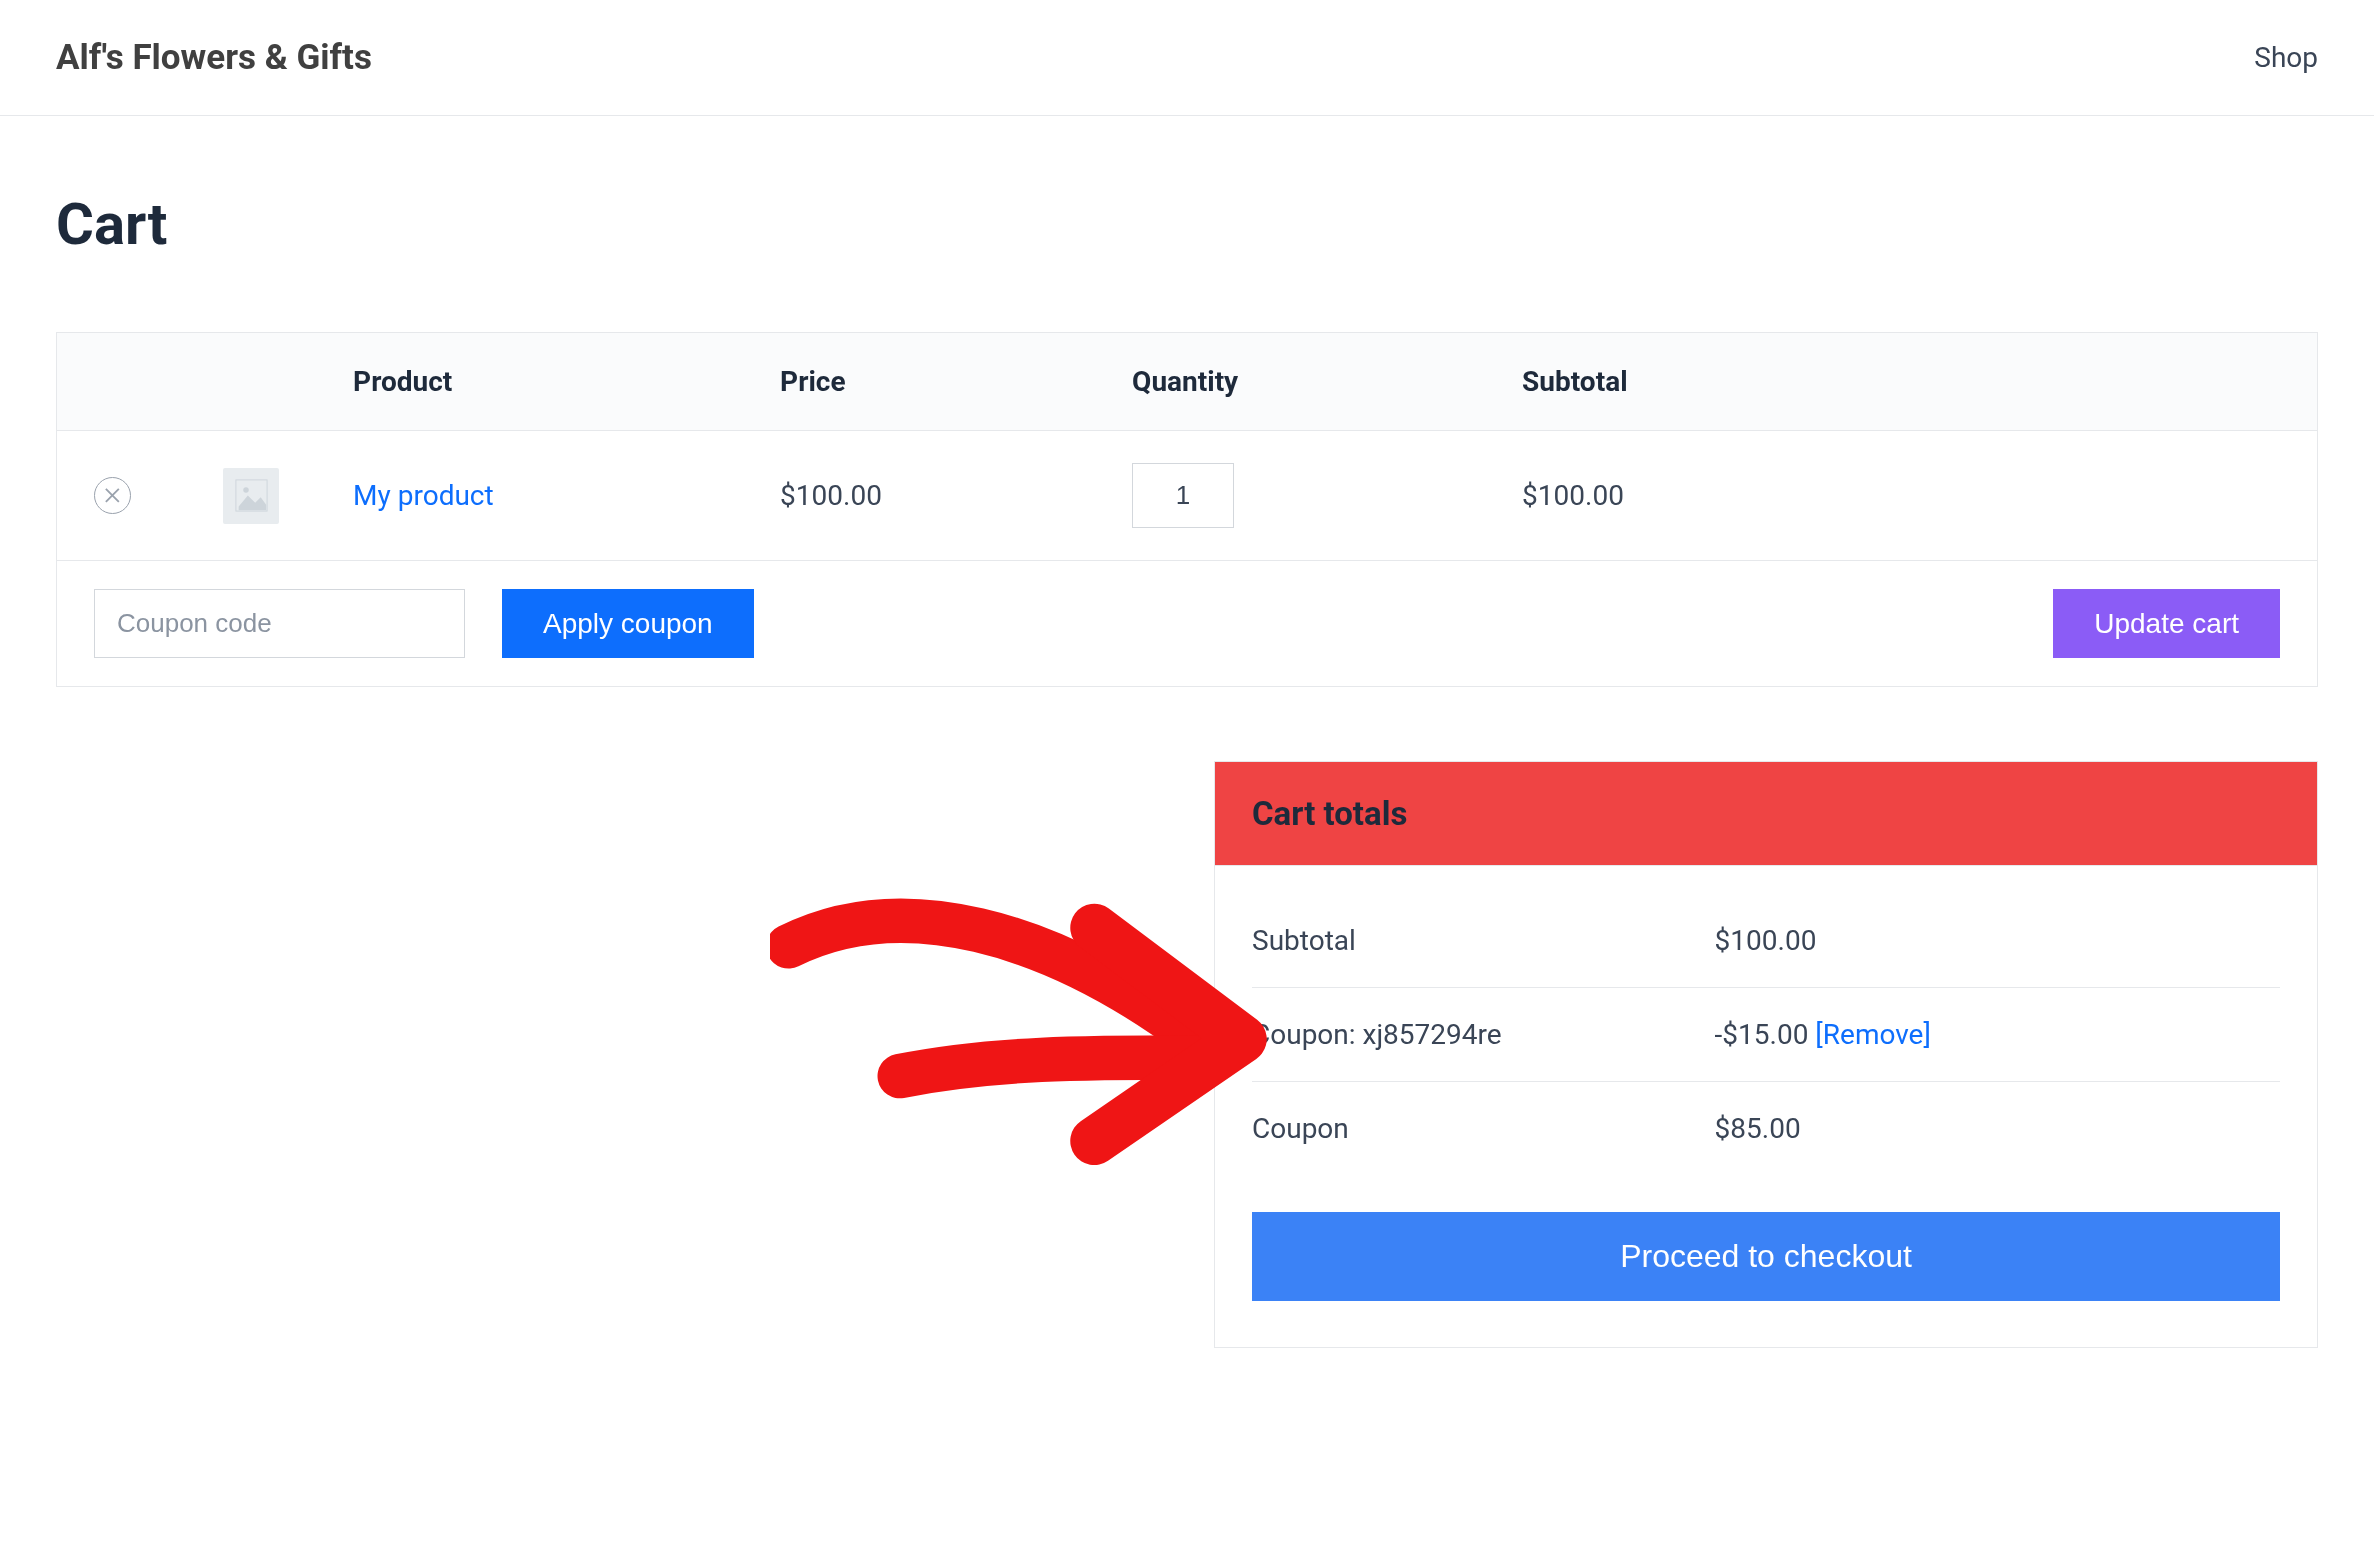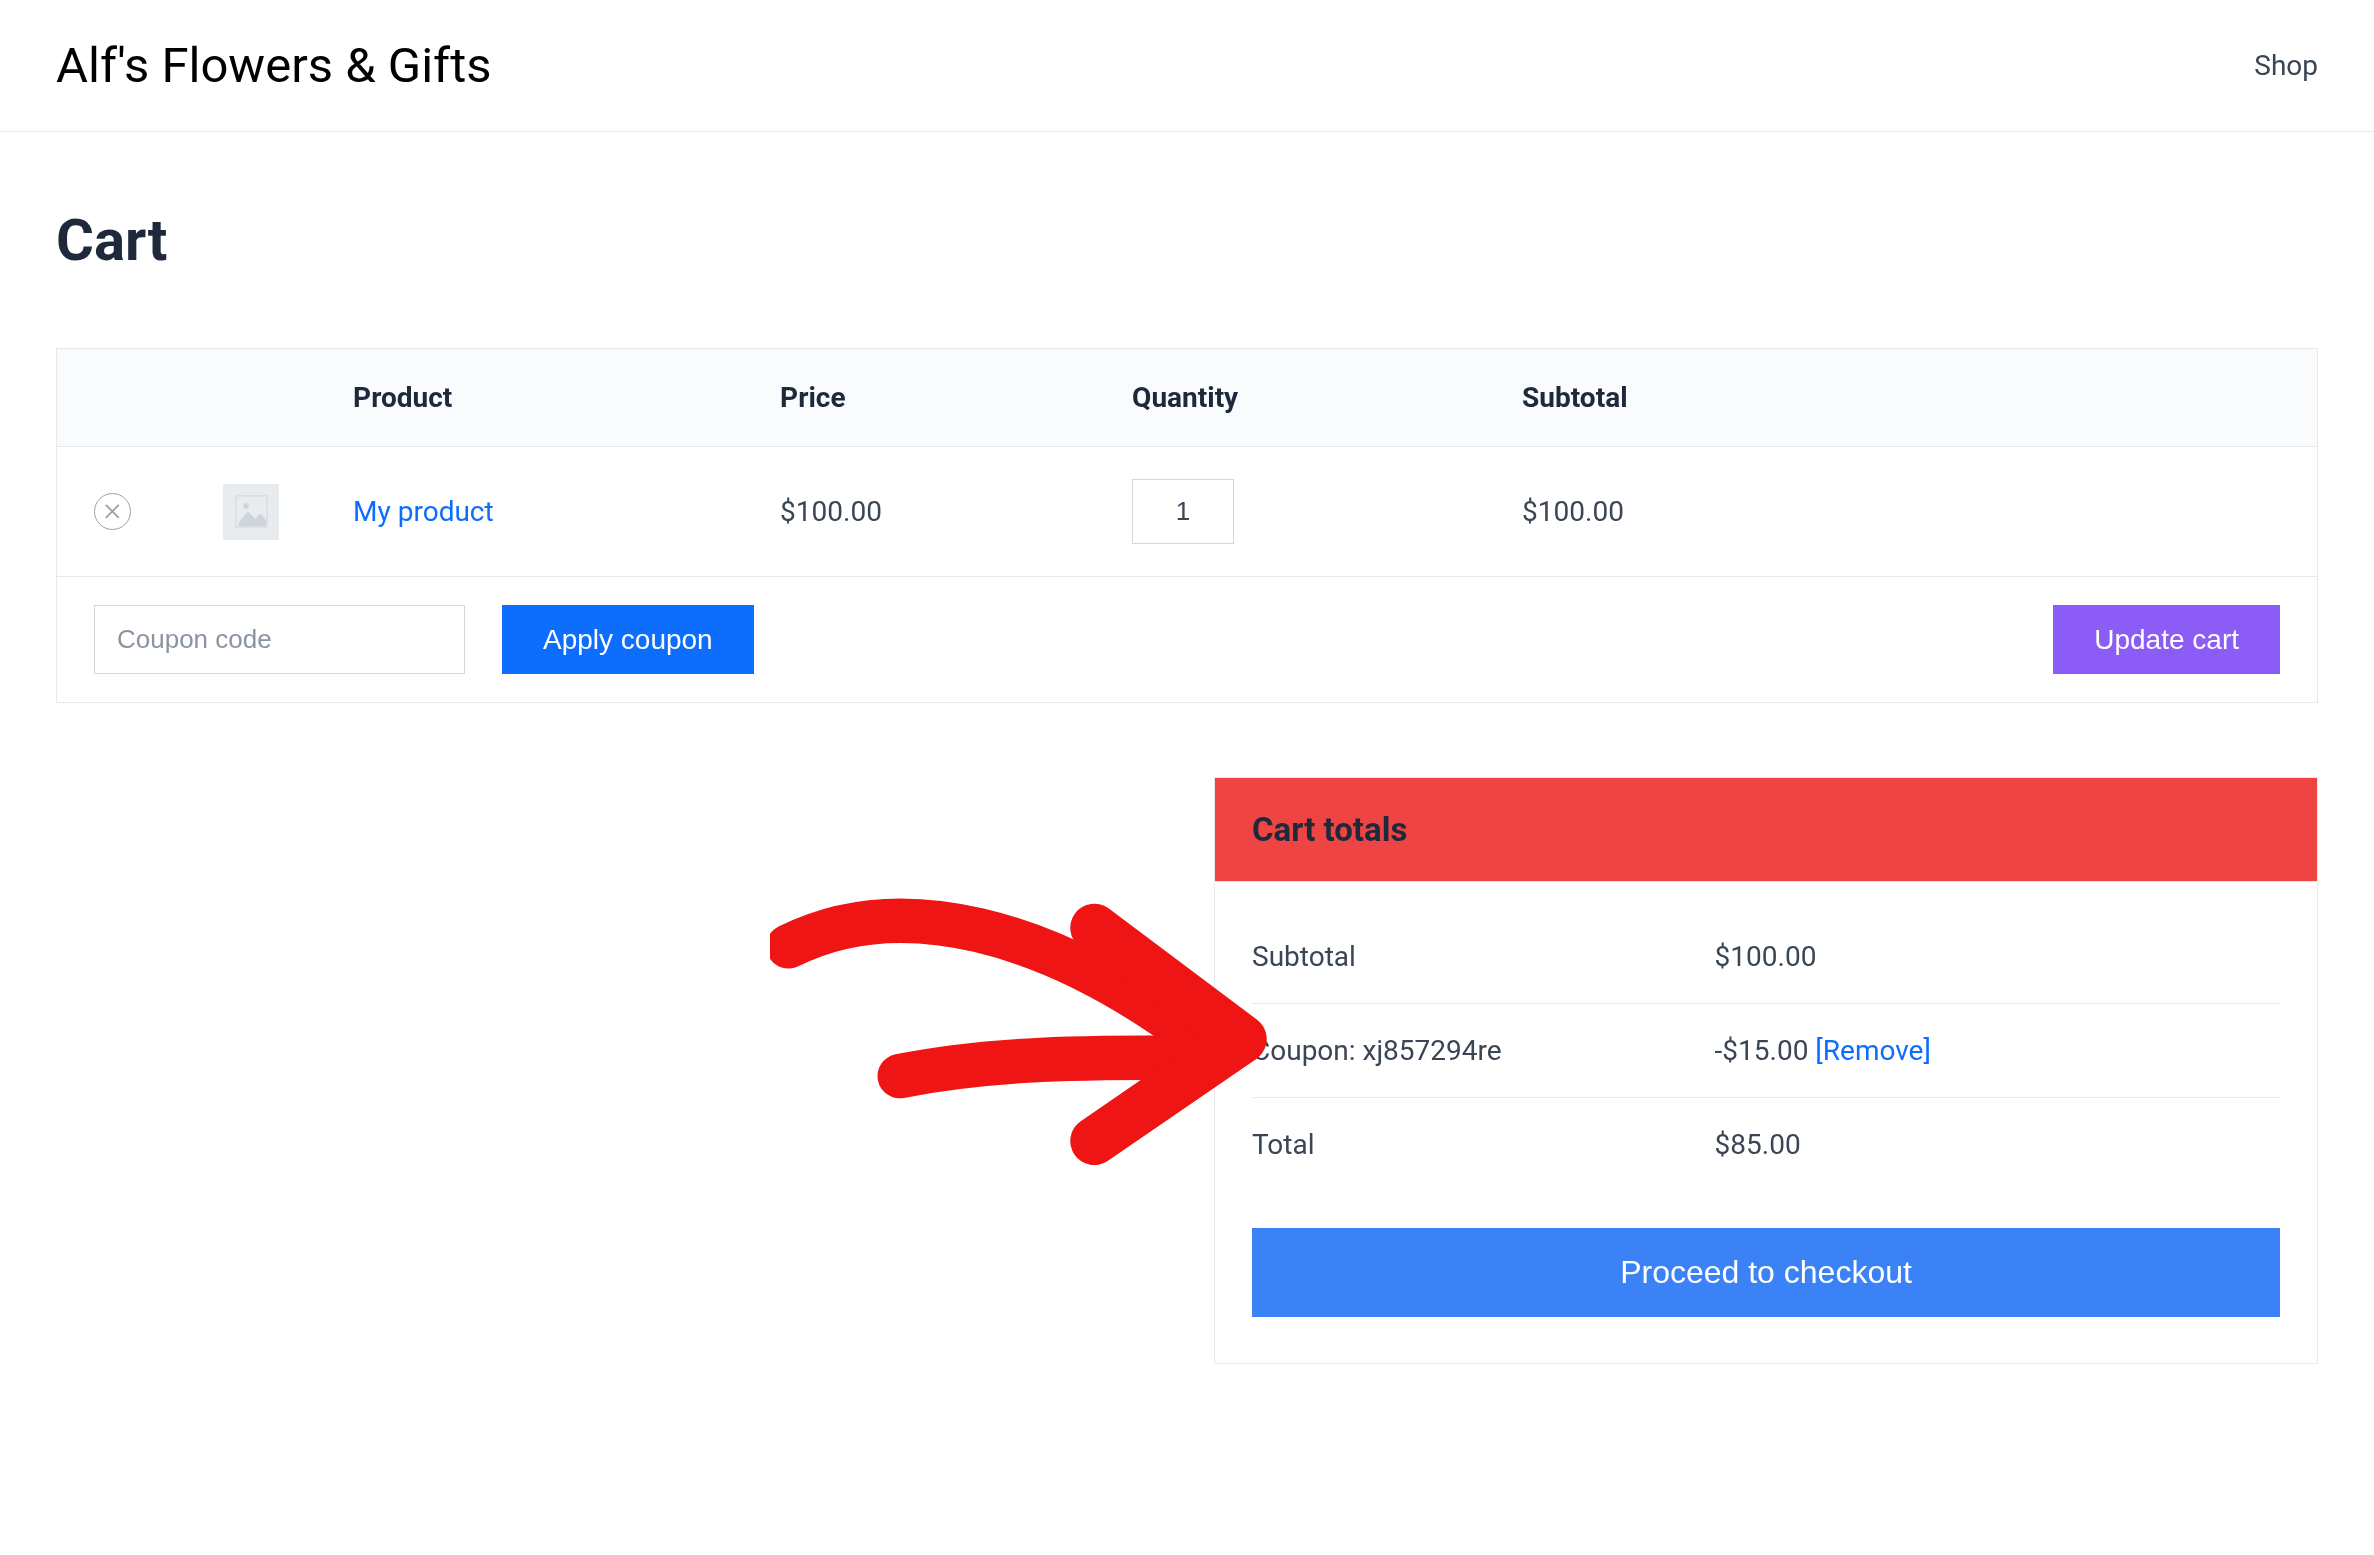--- a/index.html
+++ b/index.html
@@ -9,23 +9,23 @@
     background: #ffffff;
   }
   .header {
     display: flex;
     justify-content: space-between;
     align-items: center;
     padding: 37px 56px 37px 56px;
     border-bottom: 0.9px solid #e6e8eb;
   }
   .site-title {
-    font-size: 49px;
-    font-weight: 400;
-    color: #000000;
+    font-size: 35px;
+    font-weight: 700;
+    color: #404040;
   }
   .nav-link {
     font-size: 28px;
     color: #3a4556;
     cursor: pointer;
   }
   .container {
     padding: 74px 56px;
   }
   .page-title {
@@ -251,21 +251,21 @@
           </tr>
           <tr>
             <td class="label">Coupon: xj857294re</td>
             <td>
               <span>-$15.00</span>
               <span> </span>
               <span class="remove-link">[Remove]</span>
             </td>
           </tr>
           <tr>
-            <td class="label">Total</td>
+            <td class="label">Coupon</td>
             <td>$85.00</td>
           </tr>
         </tbody>
           </table>
         <button class="checkout-btn">Proceed to checkout</button>
       </div>
     </div>
   </div>
 
   <svg class="arrow-annotation" width="519" height="297" viewBox="0 0 560 320">

